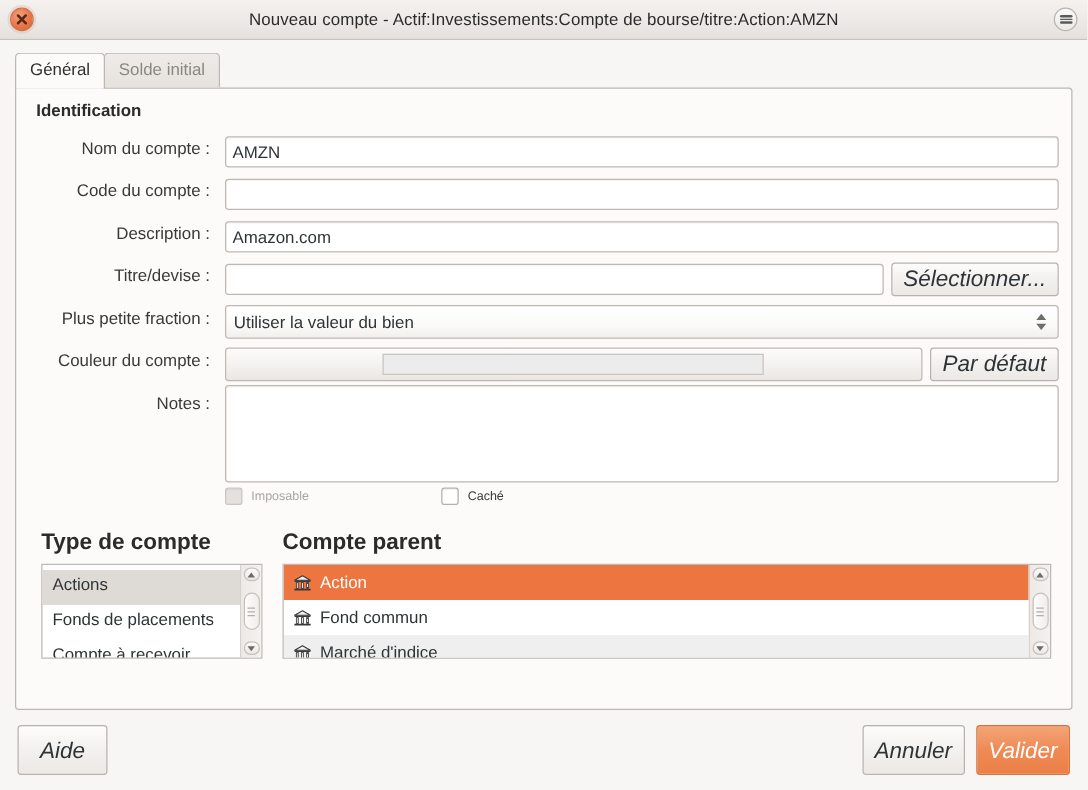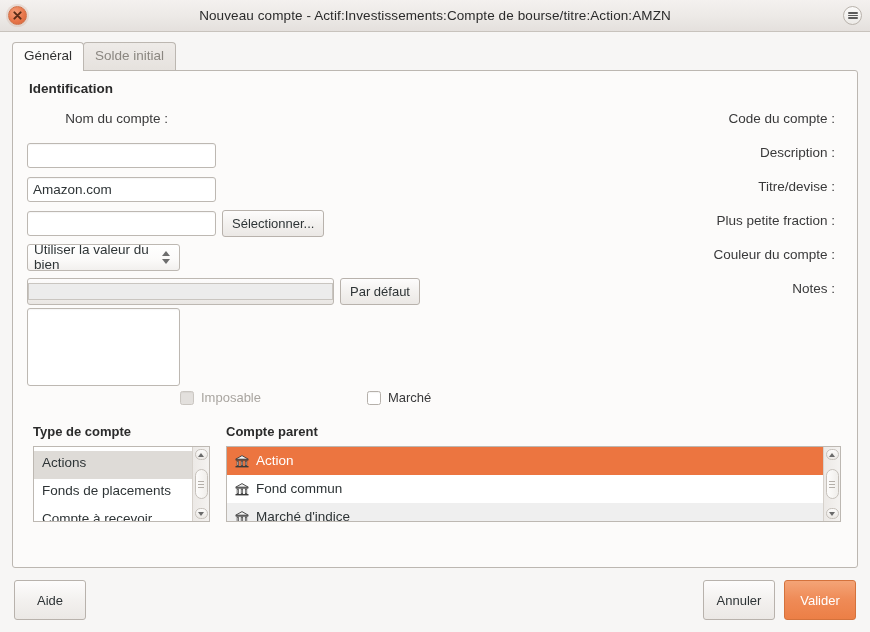--- a/index.html
+++ b/index.html
@@ -168,25 +168,26 @@
     outline: none;
     box-shadow: inset 0 1px 1px rgba(0,0,0,0.045);
   }
 
   .btn {
     height: 27px;
     border: 1px solid #b8b2ac;
     border-radius: 3px;
     background: linear-gradient(to bottom,#fdfcfc 0%,#f3f1ef 50%,#ebe8e5 100%);
     font-family: "Liberation Sans", sans-serif;
-    font-size: 13px;
+    font-size: 18px;
     color: #2e3436;
     padding: 0 9px;
     cursor: pointer;
     white-space: nowrap;
+    font-style: italic;
   }
 
   
   .combo {
     flex: 1 1 auto;
     height: 27px;
     border: 1px solid #bdb8b2;
     border-radius: 3px;
     background: linear-gradient(to bottom,#ffffff 0%,#fbfaf9 60%,#f2f0ee 100%);
     display: flex;
@@ -229,36 +230,36 @@
   .cbx { display: flex; align-items: center; cursor: pointer; }
   .cbx .box {
     width: 14px; height: 14px;
     border: 1px solid #b5b0aa;
     border-radius: 2.5px;
     background: #ffffff;
     margin-right: 7px;
     box-shadow: inset 0 1px 1px rgba(0,0,0,0.05);
   }
   .cbx.dis .box { background: #e3e0dd; border-color: #cac6c1; }
-  .cbx .txt { font-size: 13px; color: #39393a; }
+  .cbx .txt { font-size: 10px; color: #39393a; }
   .cbx.dis .txt { color: #a9a5a0; }
   .spacer-cb { width: 106px; }
 
   
   .lists {
     display: flex;
     margin-top: 19px;
     padding: 0 6px 0 10px;
     gap: 16px;
   }
   .col-type { width: 177px; }
   .col-parent { flex: 1 1 auto; }
   .col-head {
     font-weight: bold;
-    font-size: 13px;
+    font-size: 18px;
     color: #2b2b2b;
     margin-bottom: 7px;
   }
   .listbox {
     border: 1px solid #bdb8b2;
     background: #ffffff;
     height: 76px;
     display: flex;
     overflow: hidden;
     position: relative;
@@ -350,20 +351,23 @@
     <div class="tab inactive">Solde initial</div>
   </div>
 
   <div class="panel">
 
     <div class="section-title">Identification</div>
 
     <div class="form">
 
       <div class="lbl">Nom du compte :</div>
+      <div class="ctl-row">
+        <input class="input" type="text" value="AMZN" style="">
+      </div>
 
       <div class="lbl">Code du compte :</div>
       <div class="ctl-row">
         <input class="input" type="text" value="" style="">
       </div>
 
       <div class="lbl">Description :</div>
       <div class="ctl-row">
         <input class="input" type="text" value="Amazon.com" style="">
       </div>
@@ -400,21 +404,21 @@
     </div>
 
     <div class="checks">
       <div class="cbx dis">
         <div class="box"></div>
         <div class="txt">Imposable</div>
       </div>
       <div class="spacer-cb"></div>
       <div class="cbx">
         <div class="box"></div>
-        <div class="txt">Marché</div>
+        <div class="txt">Caché</div>
       </div>
     </div>
 
     <div class="lists">
 
       <div class="col-type">
         <div class="col-head">Type de compte</div>
         <div class="listbox">
           <div class="listbody">
             <div class="li pad-top"></div>

